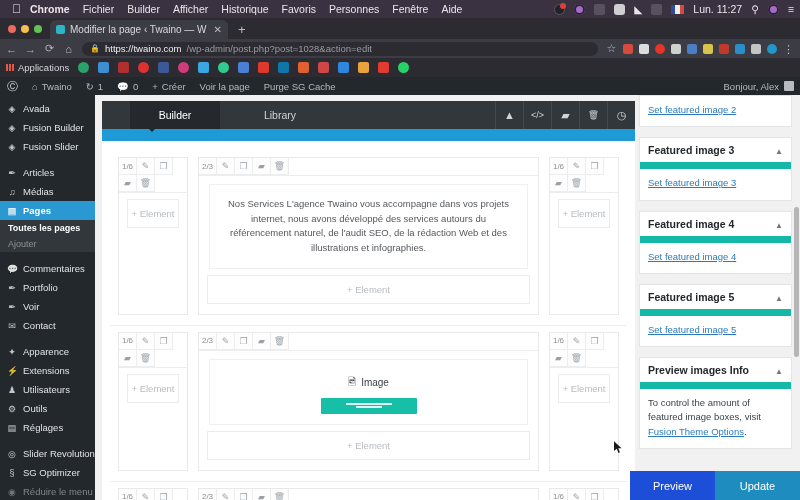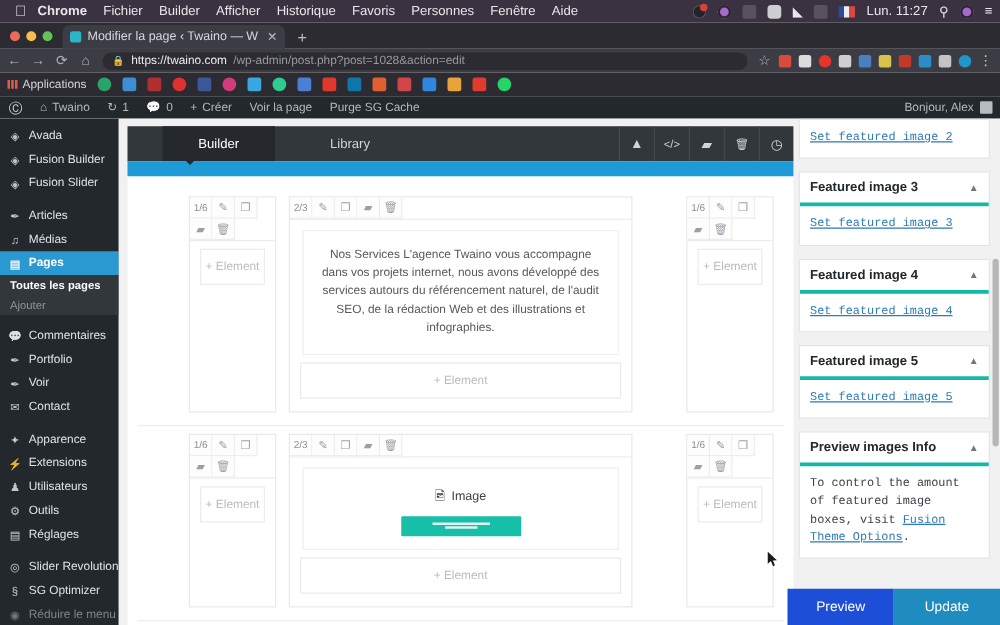--- a/index.html
+++ b/index.html
@@ -99,21 +99,21 @@
   .fb-fill { flex:1; }
   .fb-tools { display:flex; }
   .fb-tool { width:28px; display:flex; align-items:center; justify-content:center;
              border-left:1px solid #45494e; font-size:11px; color:#cfd4d8; }
   .fb-blue { height:12px; background:#1e9ad6; position:relative; }
   .fb-blue:after { content:""; position:absolute; left:44px; top:-3px; border:6px solid transparent; border-top-color:#25292d; }
   .fb-canvas { background:#fff; height:374px; overflow:hidden; padding:10px 8px 0 8px; }
 
   .row { display:flex; gap:10px; padding:6px 8px 10px 8px; border-bottom:1px solid #eee; }
   .col { border:1px solid #e9e9e9; background:#fff; position:relative; padding:0 0 10px 0; }
-  .col.narrow { width:70px; flex:none;margin-left:33px; }
+  .col.narrow { width:70px; flex:none; }
   .col.wide { flex:1; }
   .ctl { display:flex; flex-wrap:wrap; border-bottom:1px solid #ededed; }
   .ctl .cb {
     width:18px; height:17px; border-right:1px solid #ededed; border-bottom:1px solid #ededed;
     display:flex; align-items:center; justify-content:center; color:#9aa0a6; font-size:9px; background:#fdfdfd;
   }
   .ctl .cb.size { font-size:8px; color:#8a9097; }
   .inner-pad { padding:8px 10px 0 10px; }
   .elem-box {
     border:1px solid #ececec; color:#b8bcc0; font-size:9.5px; text-align:center;
@@ -124,24 +124,24 @@
   .img-el { text-align:center; padding:14px 0 10px; border:1px solid #f0f0f0; }
   .img-el-lbl { font-size:10px; color:#3c4146; display:flex; align-items:center; justify-content:center; gap:5px; }
   .img-thumb { width:96px; height:16px; background:#18bfa8; margin:7px auto 0; border-radius:1px;
                display:flex; flex-direction:column; align-items:center; justify-content:center; gap:1px; }
   .img-thumb i { display:block; background:rgba(255,255,255,.85); height:2px; }
   .img-thumb i:nth-child(1){ width:46px; } .img-thumb i:nth-child(2){ width:26px; }
 
   
   .rightcol { width:165px; flex:none; background:#f1f1f1; padding:0 8px 0 4px; position:relative; overflow:hidden; }
   .metabox { background:#fff; border:1px solid #e3e4e6; margin-bottom:10px; }
-  .mb-head { display:flex; align-items:center; justify-content:space-between;
-             padding:6px 8px; font-size:10.5px; font-weight:bold; color:#23282d; border-bottom:3px solid #14b8a6; }
+  .mb-head { display:flex; align-items:flex-end; justify-content:space-between;
+             padding:6px 8px; font-size:10.5px; font-weight:bold; color:#23282d; border-bottom:7px solid #14b8a6; }
   .mb-head .tgl { color:#72777c; font-size:8px; }
-  .mb-body { padding:7px 8px 9px; font-size:9.5px; color:#3c434a; line-height:1.5;font-family:Liberation Mono, monospace; }
+  .mb-body { padding:7px 8px 9px; font-size:9.5px; color:#3c434a; line-height:1.5; }
   .lnk { color:#2b7bb9; text-decoration:underline; }
   .scrollbar { position:absolute; right:1px; top:112px; width:5px; height:150px; background:#b6b6b6; border-radius:3px; }
 
   
   .botbar { position:absolute; left:0; bottom:0; width:100%; height:30px; display:flex; justify-content:flex-end; }
   .btn { width:85px; display:flex; align-items:center; justify-content:center; font-size:11px; color:#fff; }
   .btn.preview { background:#1d4ed8; }
   .btn.update { background:#1e8cbe; }
 
   .cursor { position:absolute; left:519px; top:346px; width:9px; height:13px; pointer-events:none; }

